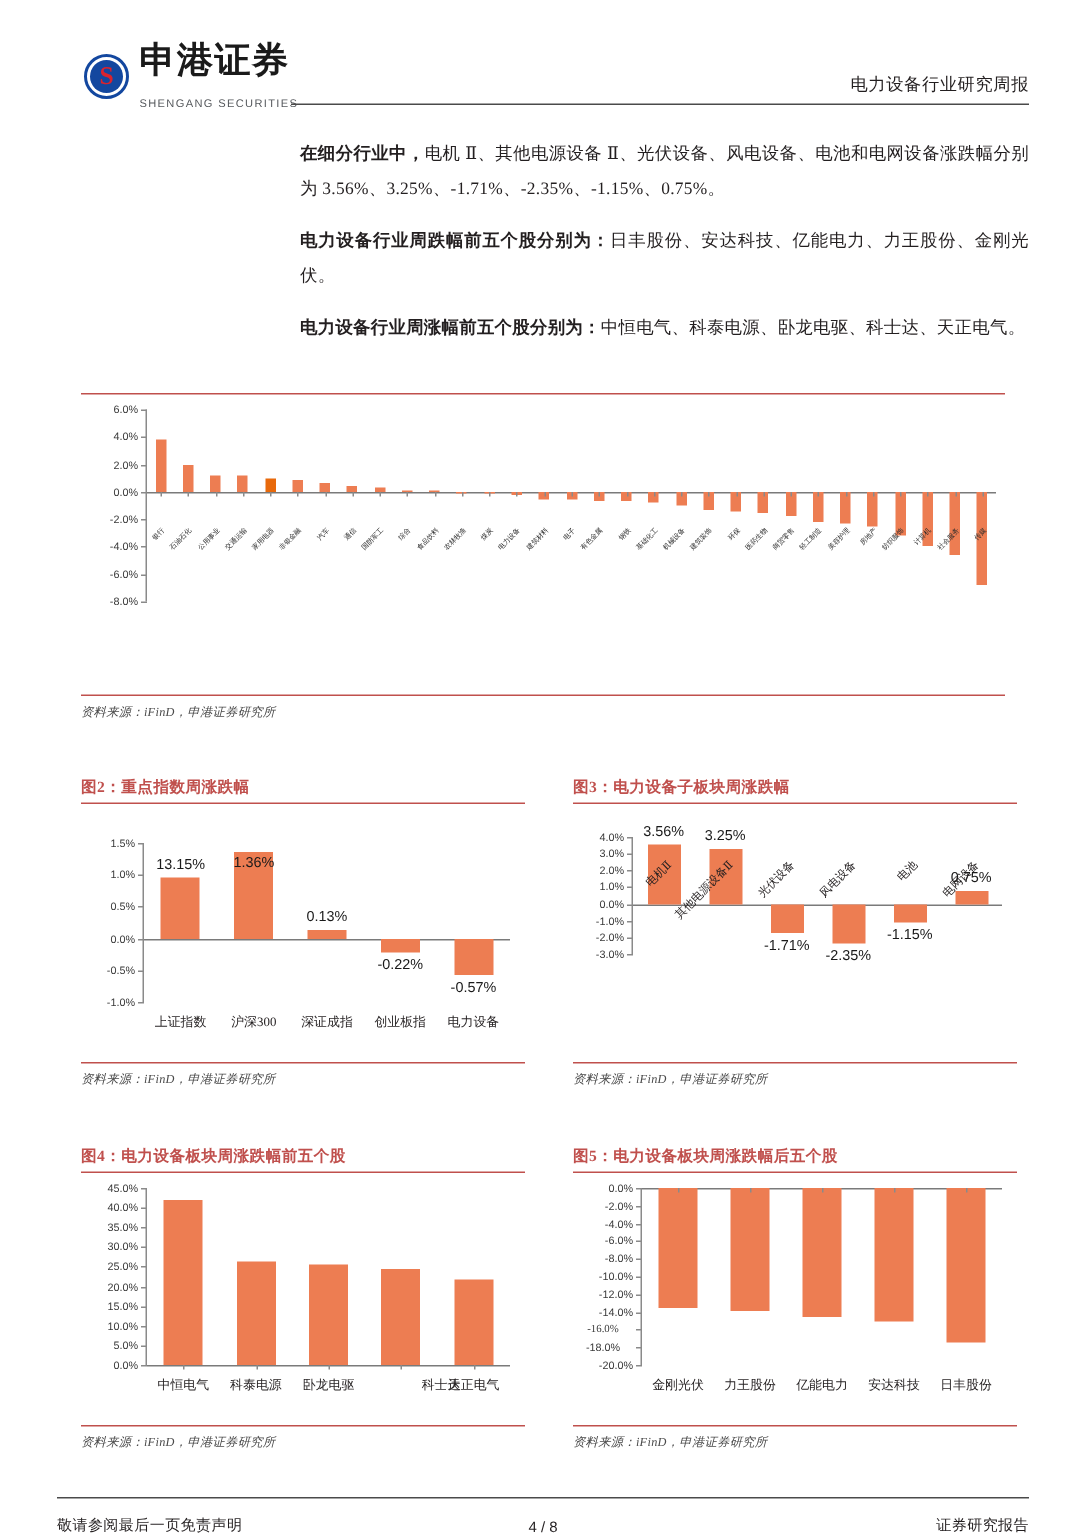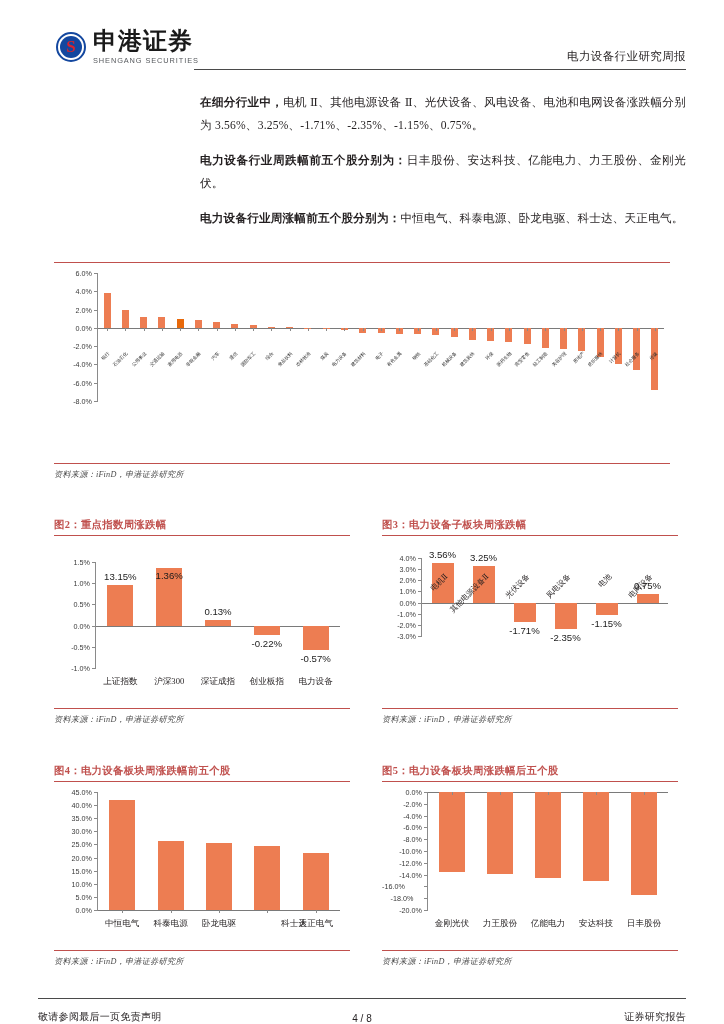--- a/index.html
+++ b/index.html
@@ -32,21 +32,21 @@
   }
   .logo-text { display: flex; flex-direction: column; justify-content: center; }
   .logo-cn {
     font-family: "Liberation Sans", sans-serif;
     font-weight: bold; font-size: 24px; letter-spacing: 1px;
     color: #1a1a1a; line-height: 1.05;
   }
   .logo-en {
     font-family: "Liberation Sans", sans-serif;
     font-size: 7.4px; letter-spacing: 0.9px; color: #55585c;
-    margin-top: 3px;
+    margin-top: 11px;
   }
   .header-title {
     position: absolute; right: 0; bottom: 16px;
     font-size: 11.5px; color: #231f20; letter-spacing: 0.4px;
   }
   .header-rule {
     position: absolute; left: 156px; right: 0; bottom: 10px;
     border-bottom: 1.1px solid #4a4a4a;
   }
 
@@ -402,21 +402,21 @@
         <div class="ylab" style="top: 45.4px; width: 40px; left: 0px; text-align: right;">-6.0%</div>
         <div class="tick" style="left: 42px; top: 45.4px; width: 4px; height: 1px;"></div>
         <div class="ylab" style="top: 57.2px; width: 40px; left: 0px; text-align: right;">-8.0%</div>
         <div class="tick" style="left: 42px; top: 57.2px; width: 4px; height: 1px;"></div>
         <div class="ylab" style="top: 69px; width: 40px; left: 0px; text-align: right;">-10.0%</div>
         <div class="tick" style="left: 42px; top: 69px; width: 4px; height: 1px;"></div>
         <div class="ylab" style="top: 80.8px; width: 40px; left: 0px; text-align: right;">-12.0%</div>
         <div class="tick" style="left: 42px; top: 80.8px; width: 4px; height: 1px;"></div>
         <div class="ylab" style="top: 92.6px; width: 40px; left: 0px; text-align: right;">-14.0%</div>
         <div class="tick" style="left: 42px; top: 92.6px; width: 4px; height: 1px;"></div>
-        <div class="ylab" style="top: 104.4px; width: 40px; left: 0px; text-align: left;">-16.0%</div>
+        <div class="ylab" style="top: 104.4px; width: 40px; left: 0px; text-align: center; font-family: Liberation Serif, serif;">-16.0%</div>
         <div class="tick" style="left: 42px; top: 104.4px; width: 4px; height: 1px;"></div>
         <div class="ylab" style="top: 116.2px; width: 40px; left: 0px; text-align: center;">-18.0%</div>
         <div class="tick" style="left: 42px; top: 116.2px; width: 4px; height: 1px;"></div>
         <div class="ylab" style="top: 128px; width: 40px; left: 0px; text-align: right;">-20.0%</div>
         <div class="tick" style="left: 42px; top: 128px; width: 4px; height: 1px;"></div>
         <div class="axis-line" style="left: 46px; top: 10px; width: 240px; height: 1px; background: rgb(122, 122, 122);"></div>
         <div class="bar" style="left: 57px; top: 10px; width: 26px; height: 79.65px;"></div>
         <div class="tick" style="left: 70px; top: 10px; width: 1px; height: 3px;"></div>
         <div class="xlab-h" style="left: 70px; top: 136px;">金刚光伏</div>
         <div class="bar" style="left: 105px; top: 10px; width: 26px; height: 82.01px;"></div>

